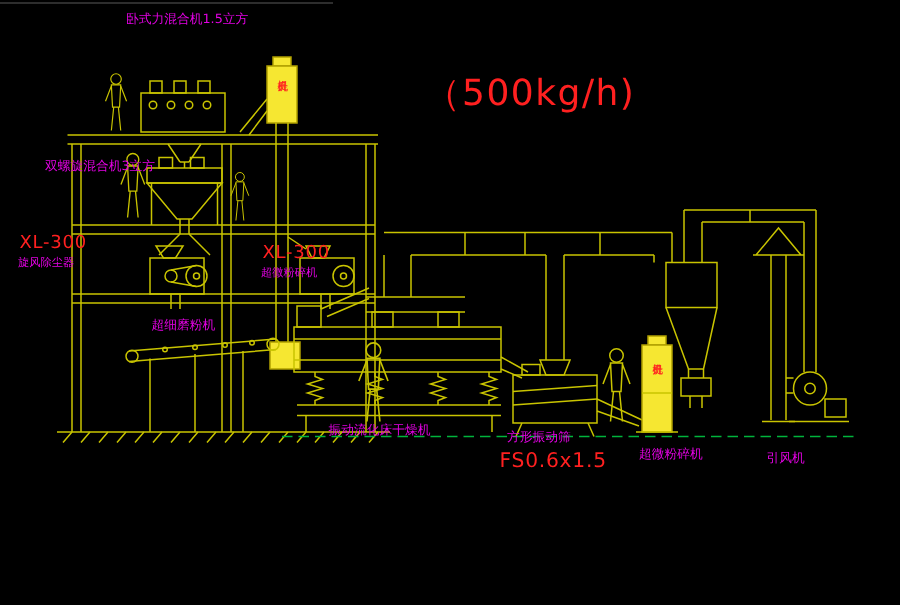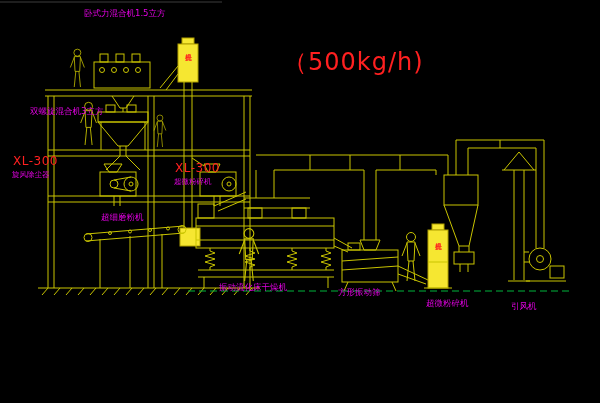--- a/index.html
+++ b/index.html
@@ -208,20 +208,21 @@
   <div class="lbl m sm" style="left:12px;top:171px">旋风除尘器</div>
 
   <div class="lbl red-md" style="left:175px;top:162px">XL-300</div>
   <div class="lbl m sm" style="left:174px;top:178px">超微粉碎机</div>
 
   <div class="lbl m" style="left:101px;top:213px">超细磨粉机</div>
 
   <div class="lbl m" style="left:219px;top:283px">振动流化床干燥机</div>
 
   <div class="lbl m" style="left:338px;top:288px">方形振动筛</div>
+  <div class="lbl red-lg" style="left:333px;top:300px">FS0.6x1.5</div>
 
   <div class="lbl m" style="left:426px;top:299px">超微粉碎机</div>
   <div class="lbl m" style="left:511px;top:302px">引风机</div>
 
   <div class="lbl vert" style="left:184px;top:48px">提升机</div>
   <div class="lbl vert" style="left:434px;top:237px">提升机</div>
 
 </div>
 
 </body></html>

